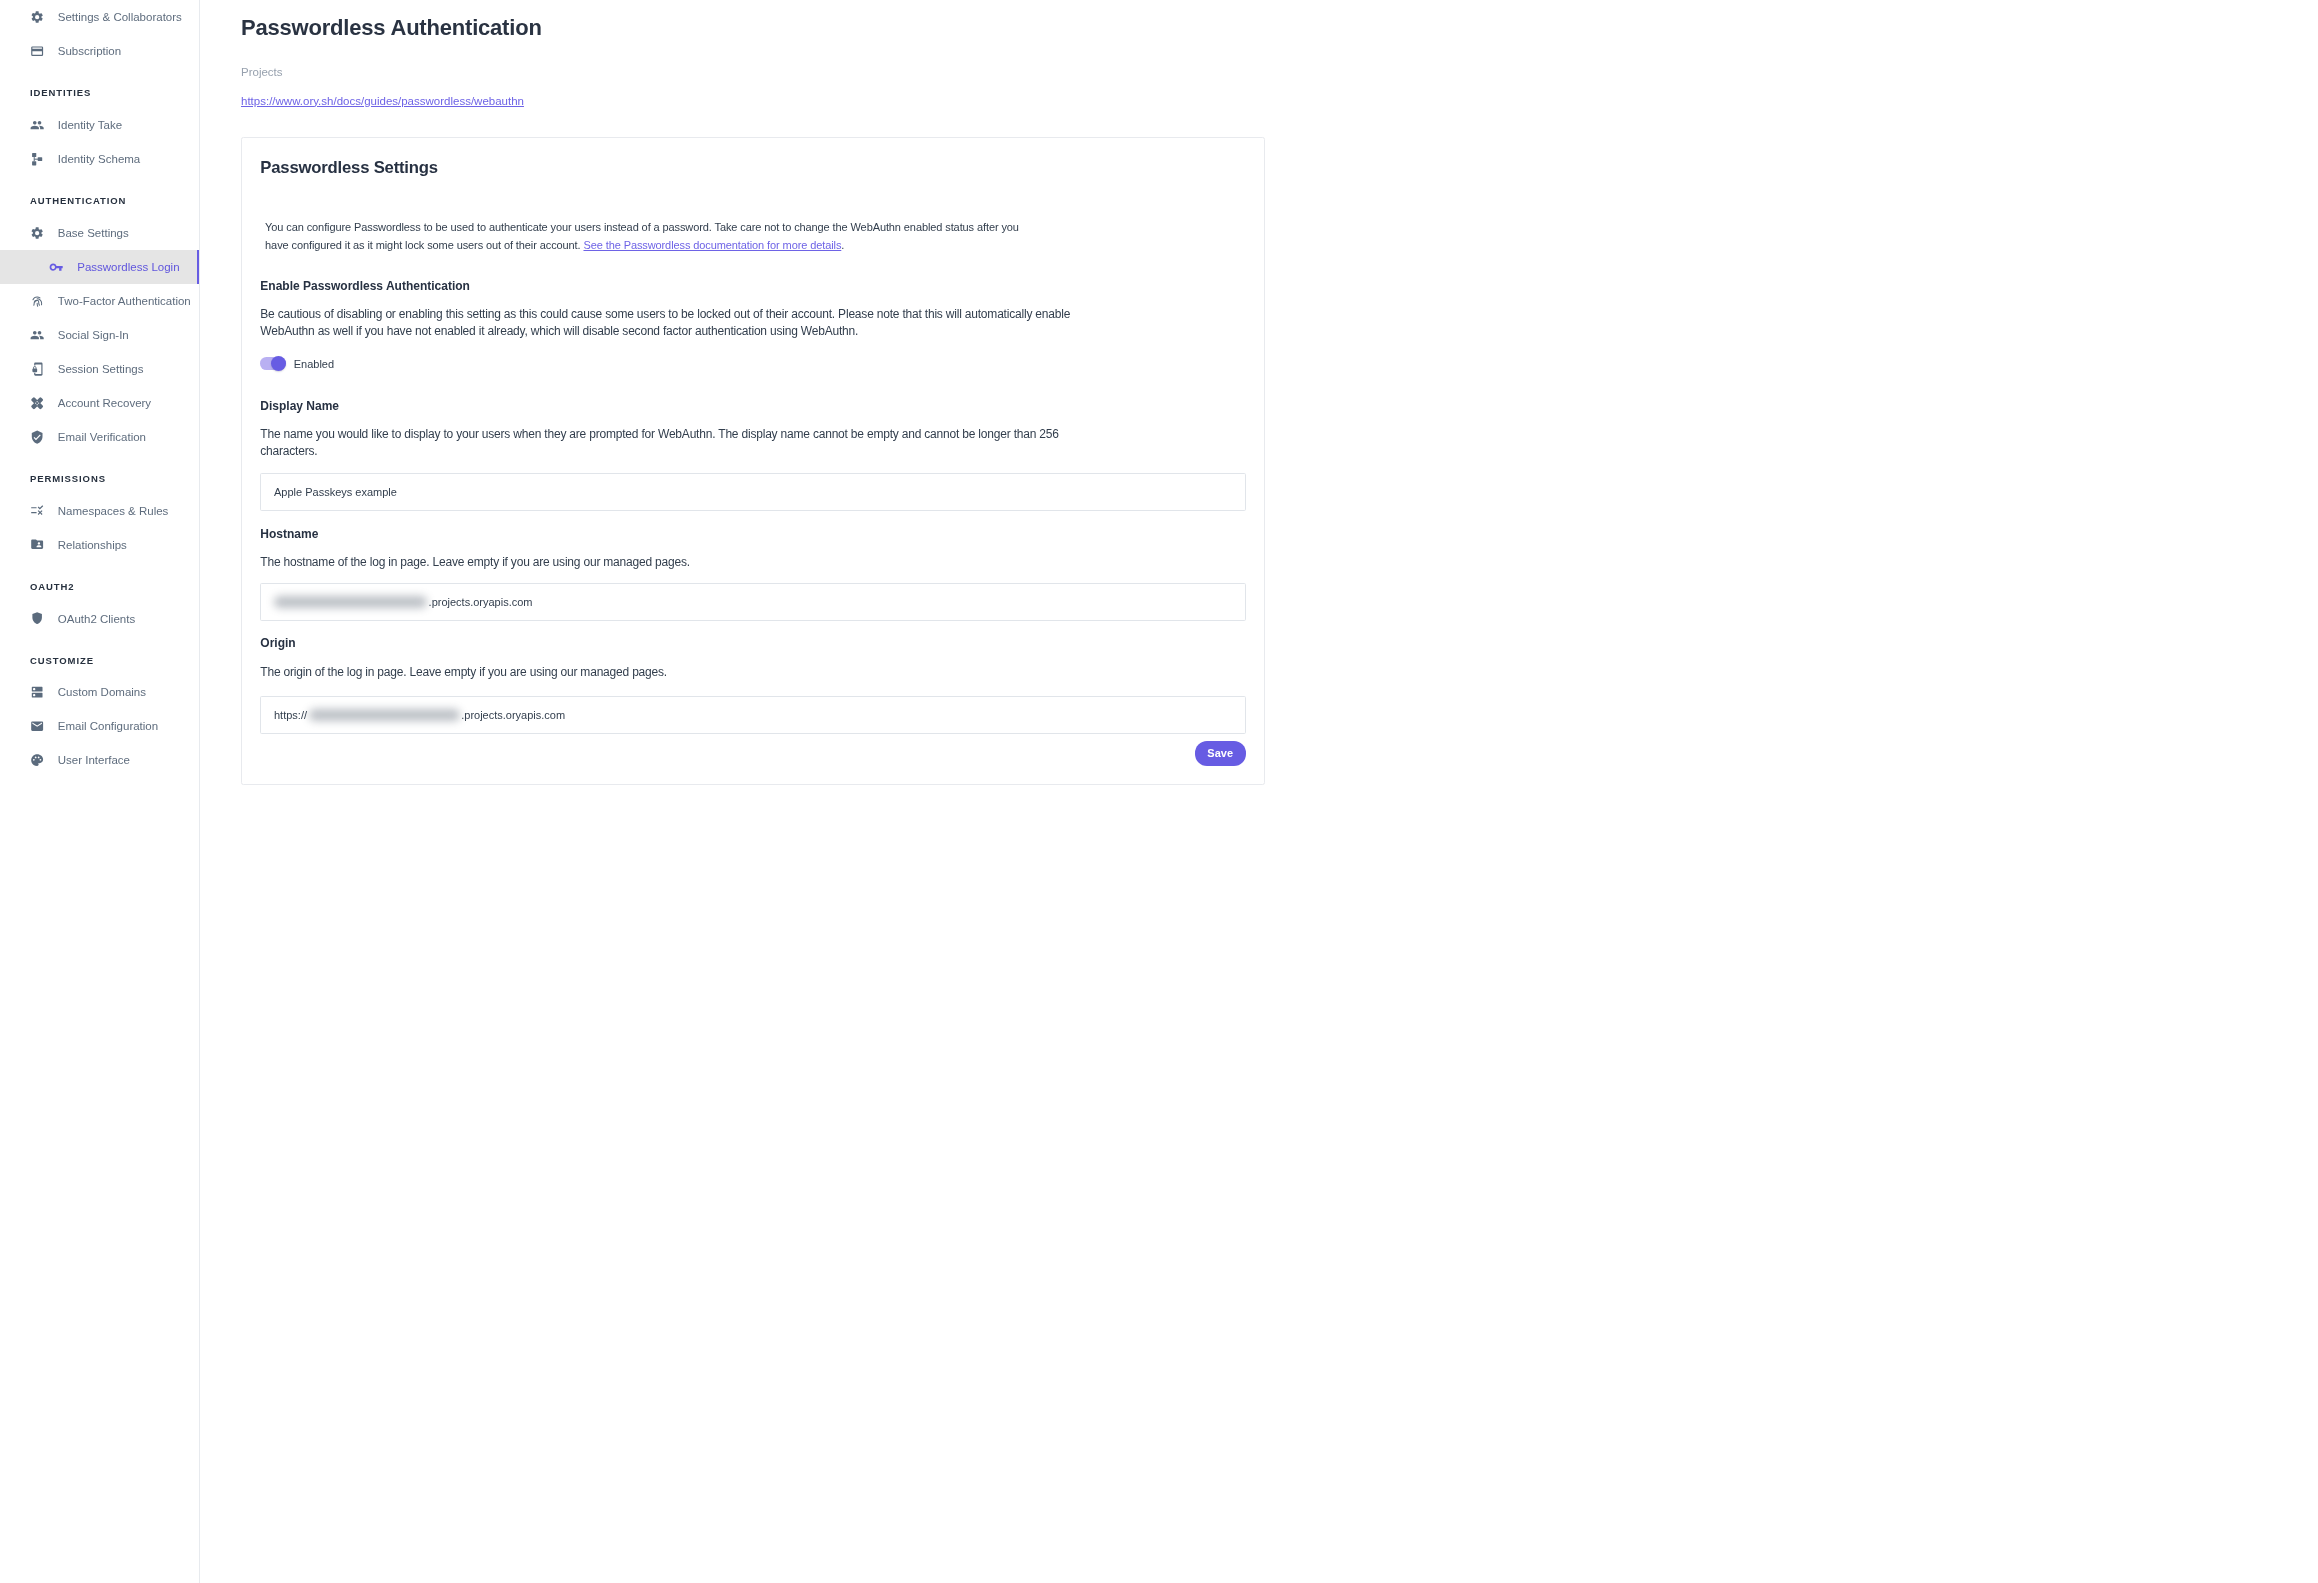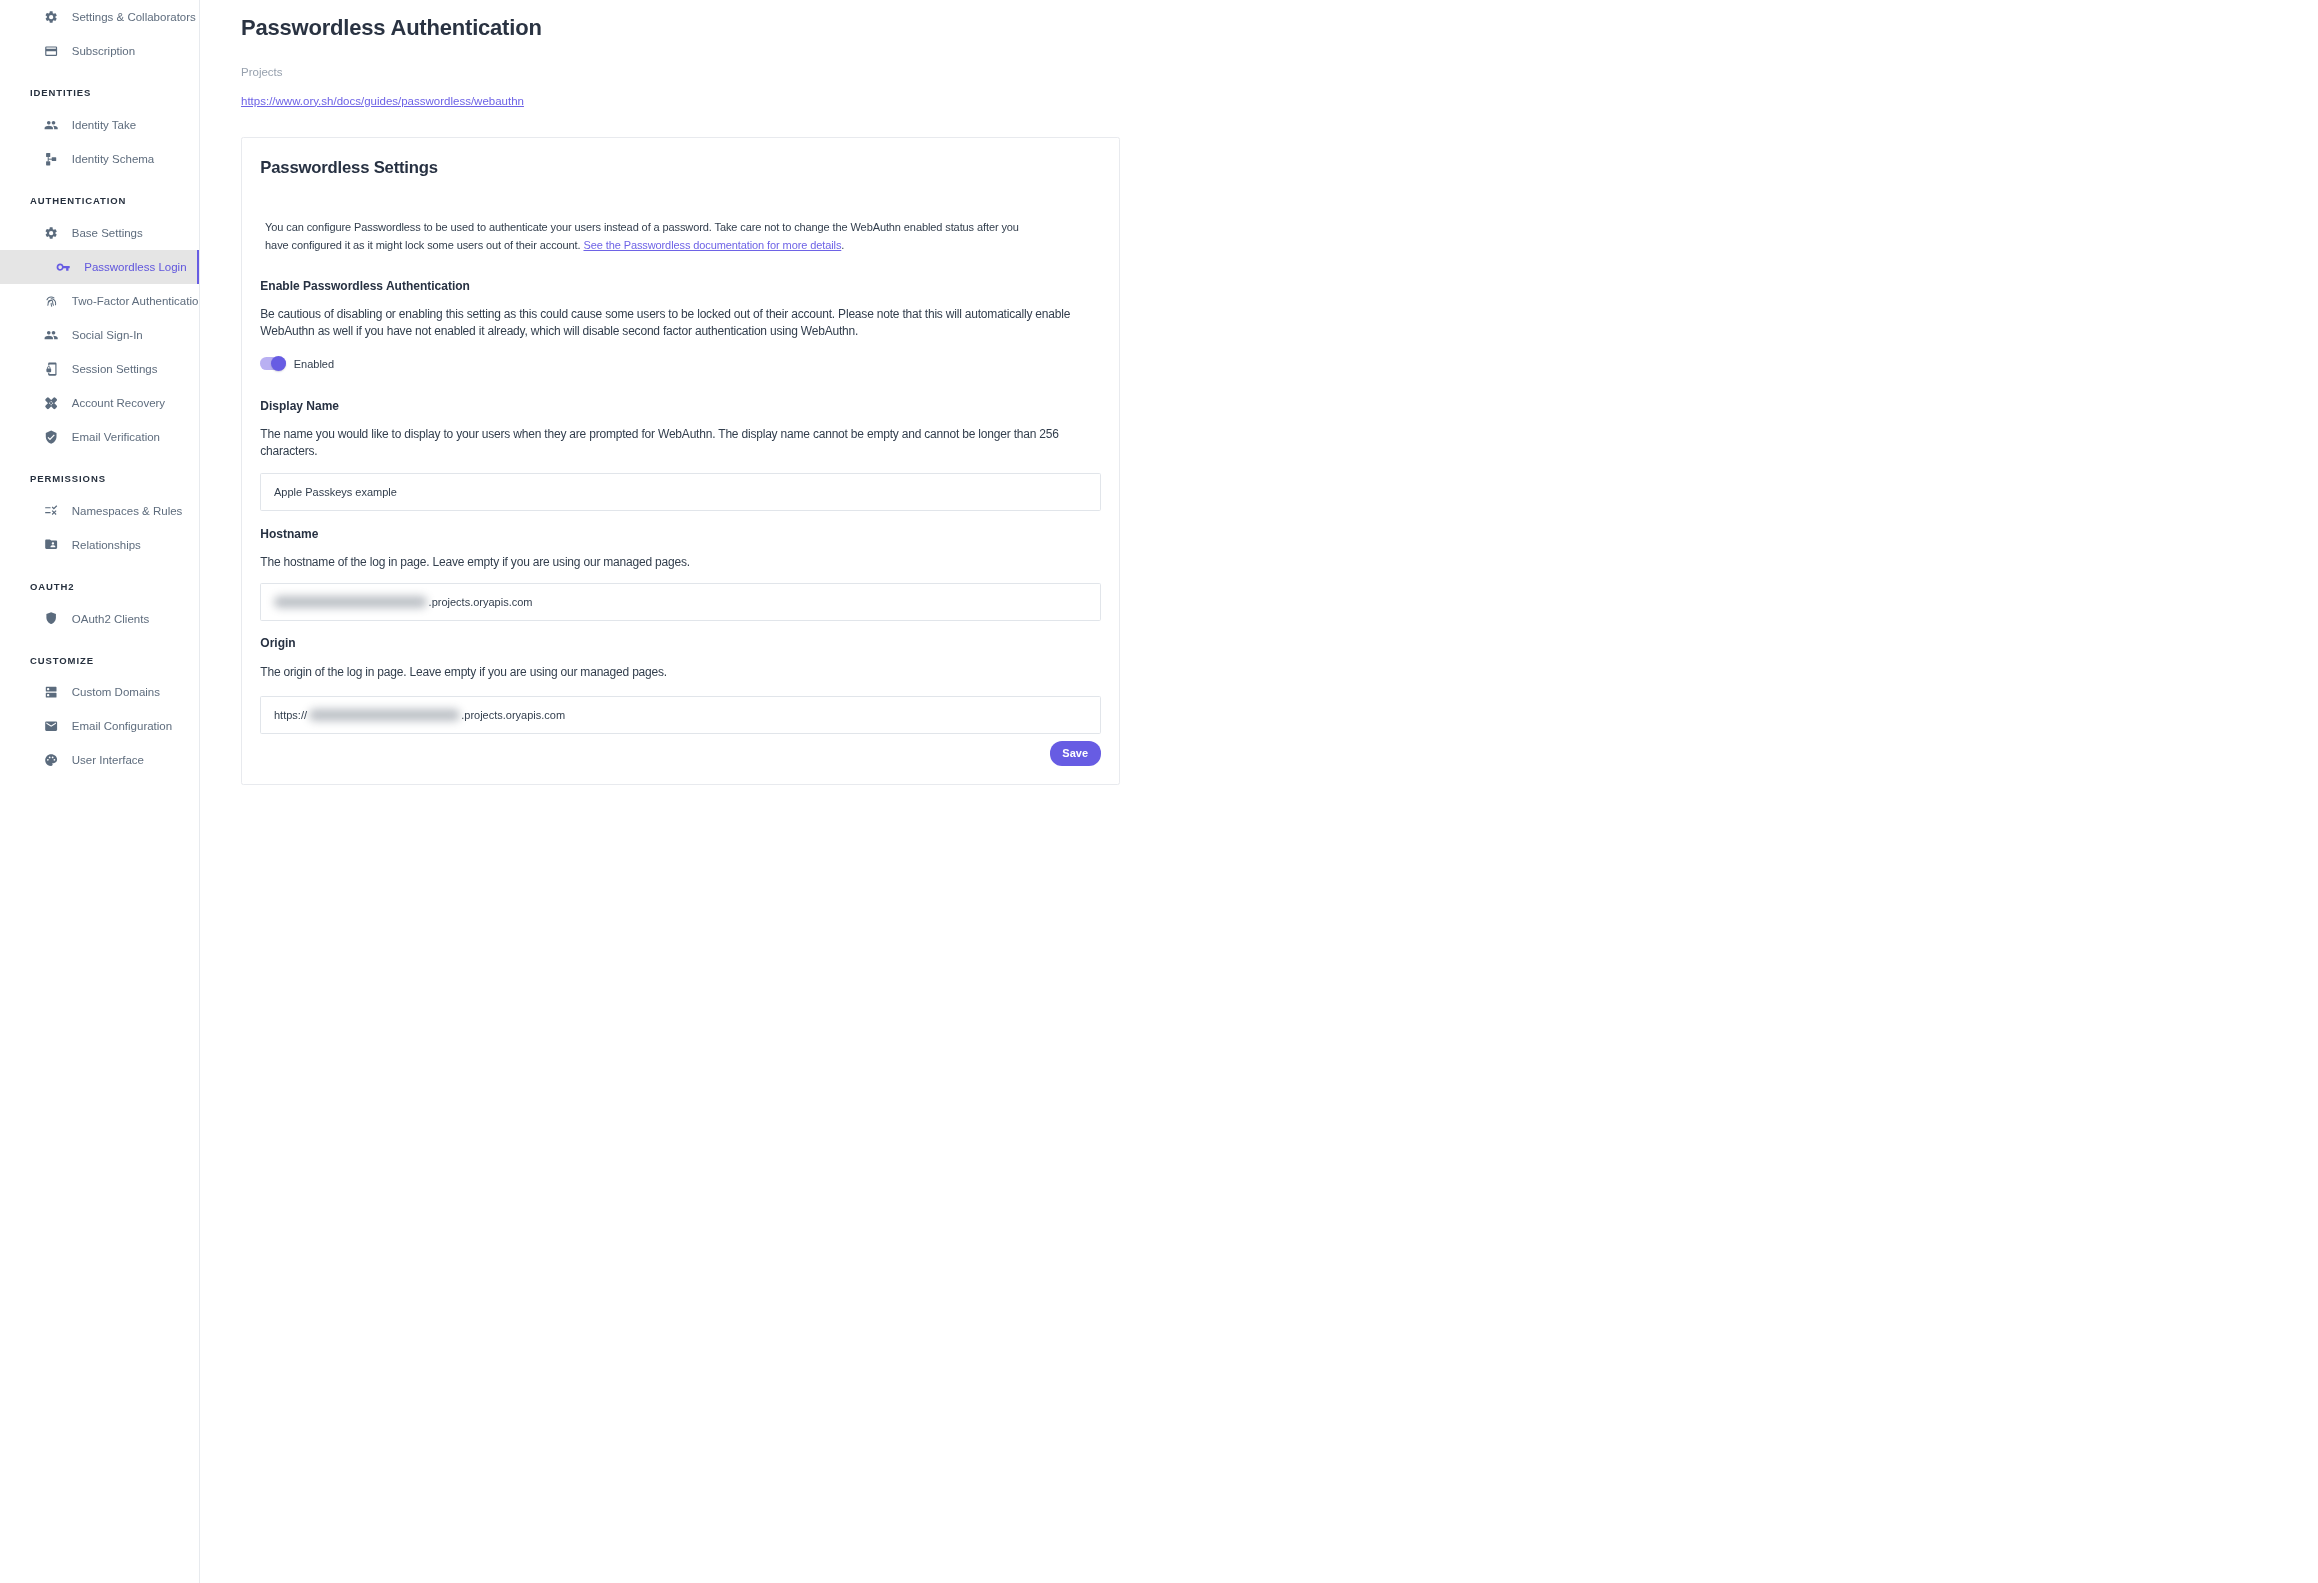--- a/index.html
+++ b/index.html
@@ -7,39 +7,39 @@
   html,body { width:1159px; height:792px; background:#ffffff; overflow:hidden;
     font-family:"Liberation Sans", sans-serif; }
 
   
   .sidebar { position:absolute; left:0; top:0; bottom:0; width:200px;
     background:#ffffff; border-right:0.8px solid #e7eaee; overflow:hidden; }
   .nav-header { height:24px; margin:12.7px 0 3.2px; padding-left:30px;
     display:flex; align-items:center; font-size:9.5px; font-weight:700;
     letter-spacing:0.9px; color:#26303e; }
   .nav-item { position:relative; height:34px; display:flex; align-items:center;
-    padding-left:44px; cursor:pointer; }
+    padding-left:30px; cursor:pointer; }
   .nav-item .ico { width:14.3px; height:14.3px; flex:0 0 14.3px; color:#5b6b7d; display:flex; }
   .nav-item .ico svg { width:100%; height:100%; fill:currentColor; }
   .nav-item .lbl { margin-left:13.5px; font-size:11.5px; color:#5e6c7d; white-space:nowrap; }
   .nav-item.active { background:#e5e5e5;justify-content:center; }
   .nav-item.active::after { content:""; position:absolute; right:0; top:0; bottom:0;
     width:2.4px; background:#675ce3; }
   .nav-item.active .ico { color:#675ce3; }
   .nav-item.active .lbl { color:#6056dd; font-weight:500; }
 
   
   .main { position:absolute; left:200px; top:0; right:0; bottom:0; padding:16px 0 0 41px; }
   .page-title { font-size:22px; line-height:24px; font-weight:700; color:#2a3342;
     letter-spacing:-0.2px; }
   .breadcrumb { margin-top:26px; font-size:11.5px; line-height:12.7px; color:#97a1ae; }
   .doc-link { display:inline-block; margin-top:15px; font-size:11.5px; line-height:14.3px;
     color:#6e63e6; text-decoration:underline; cursor:pointer; }
 
-  .card { margin-top:29px; width:879px; background:#fff; border:0.8px solid #e8eaee;
+  .card { margin-top:29px; width:1024px; background:#fff; border:0.8px solid #e8eaee;
     border-radius:2.4px; padding:19px 18.3px 17.5px; }
   .card-title { font-size:16.7px; line-height:22px; font-weight:700; color:#273142;
     letter-spacing:-0.2px; }
 
   .intro { margin-top:39px; padding-left:4.8px; font-size:11px; line-height:18.3px;
     color:#323e4d; white-space:pre; letter-spacing:-0.1px; overflow:hidden; }
   .intro a { color:#6e63e6; text-decoration:underline; cursor:pointer;text-align:right; }
 
   .sec-h { margin-top:23px; font-size:12px; line-height:16px; font-weight:700; color:#273142; }
   .sec-h.mt33 { margin-top:26px; } .sec-h.mt18 { margin-top:14.3px; }

